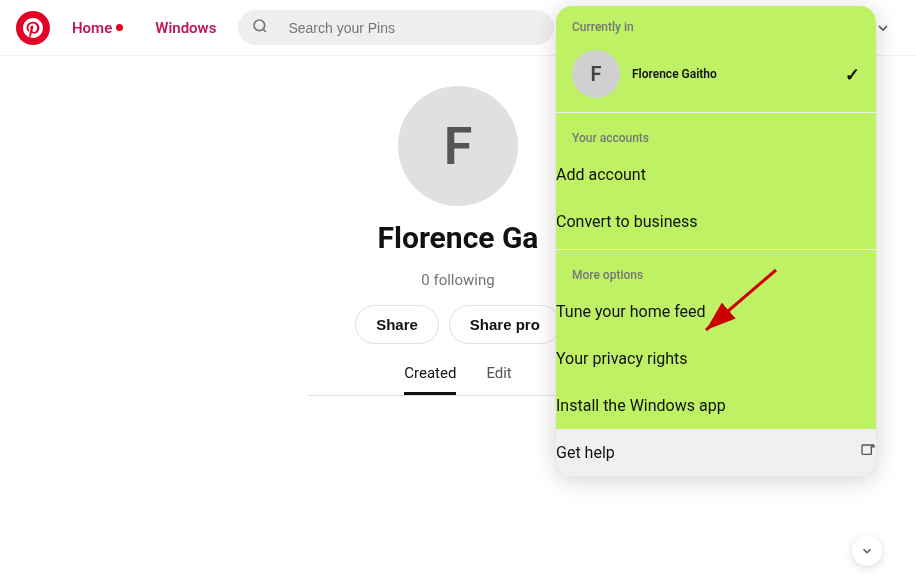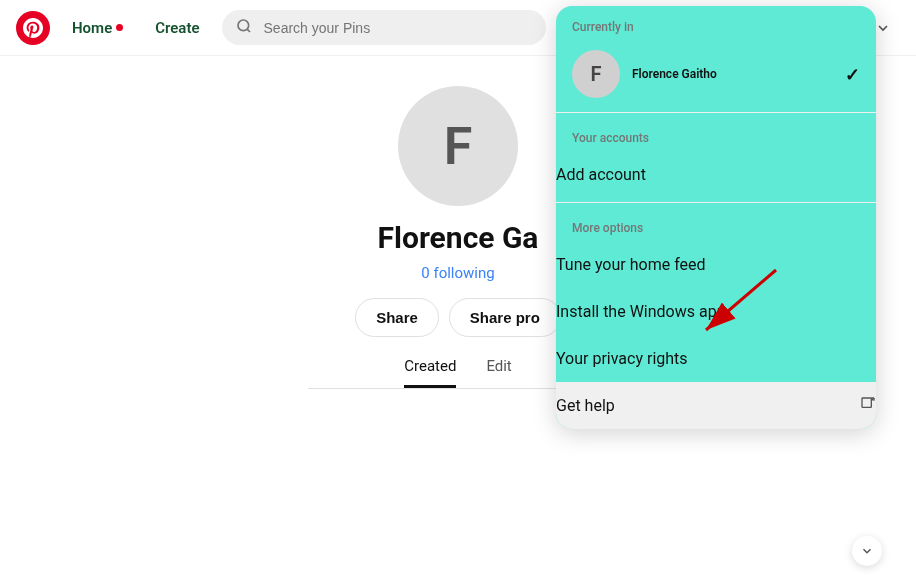--- a/index.html
+++ b/index.html
@@ -34,21 +34,21 @@
       justify-content: center;
       color: white;
       font-size: 20px;
       font-weight: bold;
       flex-shrink: 0;
     }
 
     .nav-item {
       font-size: 15px;
       font-weight: 600;
-      color: #14532d;
+      color: #be185d;
       cursor: pointer;
       padding: 6px 10px;
       border-radius: 20px;
       display: flex;
       align-items: center;
       gap: 4px;
     }
 
     .nav-dot {
       width: 7px;
@@ -59,21 +59,21 @@
     }
 
     .search-bar {
       flex: 1;
       max-width: 400px;
       display: flex;
       align-items: center;
       background: #efefef;
       border-radius: 20px;
       padding: 8px 14px;
-      gap: 12px;
+      gap: 20px;
     }
 
     .search-icon-svg {
       color: #767676;
       font-size: 14px;
     }
 
     .search-input-field {
       border: none;
       background: transparent;
@@ -116,26 +116,26 @@
       font-size: 52px;
       font-weight: 600;
       color: #555;
       margin-bottom: 14px;
     }
 
     .profile-name {
       font-size: 30px;
       font-weight: 700;
       color: #111;
-      margin-bottom: 9px;
+      margin-bottom: 16px;
     }
 
     .following-text {
       font-size: 15px;
-      color: #3b82f6;
+      color: #737373;
       margin-bottom: 16px;
     }
 
     .profile-buttons {
       display: flex;
       gap: 10px;
       margin-bottom: 20px;
     }
 
     .btn-outline {
@@ -179,21 +179,21 @@
       bottom: 0;
       z-index: 10;
       pointer-events: none;
     }
 
     .dropdown-panel {
       position: absolute;
       top: 6px;
       right: 40px;
       width: 320px;
-      background: #5eead4;
+      background: #bef264;
       border-radius: 16px;
       box-shadow: 0 4px 24px rgba(0,0,0,0.18);
       pointer-events: all;
       overflow: hidden;
     }
 
     .dropdown-scroll {
       max-height: 570px;
       overflow-y: auto;
     }
@@ -310,21 +310,21 @@
 
     <svg width="20" height="20" viewBox="0 0 24 24" fill="white">
       <path d="M12 0C5.373 0 0 5.373 0 12c0 5.084 3.163 9.426 7.627 11.174-.105-.949-.2-2.405.042-3.441.218-.937 1.407-5.965 1.407-5.965s-.359-.719-.359-1.782c0-1.668.967-2.914 2.171-2.914 1.023 0 1.518.769 1.518 1.69 0 1.029-.655 2.568-.994 3.995-.283 1.194.599 2.169 1.777 2.169 2.133 0 3.772-2.249 3.772-5.495 0-2.873-2.064-4.882-5.012-4.882-3.414 0-5.418 2.561-5.418 5.207 0 1.031.397 2.138.893 2.738a.36.36 0 0 1 .083.345l-.333 1.36c-.053.22-.174.267-.402.161-1.499-.698-2.436-2.889-2.436-4.649 0-3.785 2.75-7.262 7.929-7.262 4.163 0 7.398 2.967 7.398 6.931 0 4.136-2.607 7.464-6.227 7.464-1.216 0-2.359-.632-2.75-1.378l-.748 2.853c-.271 1.043-1.002 2.35-1.492 3.146C9.57 23.812 10.763 24 12 24c6.627 0 12-5.373 12-12S18.627 0 12 0z"></path>
     </svg>
   </div>
   <div class="nav-item">
     <span>Home</span>
     <span class="nav-dot"></span>
   </div>
   <div class="nav-item">
-    <span>Create</span>
+    <span>Windows</span>
   </div>
   <div class="search-bar">
     <span class="search-icon-svg">
       <svg width="16" height="16" viewBox="0 0 24 24" fill="none" stroke="#767676" stroke-width="2.5">
         <circle cx="11" cy="11" r="8"></circle>
         <line x1="21" y1="21" x2="16.65" y2="16.65"></line>
       </svg>
     </span>
     <input class="search-input-field" type="text" placeholder="Search your Pins" style="">
   </div>
@@ -362,27 +362,28 @@
           <span>F</span>
         </div>
         <span class="user-name-text">Florence Gaitho</span>
         <span class="checkmark">✓</span>
       </div>
 
       <div class="divider"></div>
 
       <div class="section-label">Your accounts</div>
       <div class="menu-item">Add account</div>
+      <div class="menu-item">Convert to business</div>
 
       <div class="divider"></div>
 
       <div class="section-label">More options</div>
       <div class="menu-item">Tune your home feed</div>
+      <div class="menu-item">Your privacy rights</div>
       <div class="menu-item">Install the Windows app</div>
-      <div class="menu-item">Your privacy rights</div>
       <div class="menu-item highlighted">
         <span>Get help</span>
         <span class="external-icon">
           <svg width="16" height="16" viewBox="0 0 24 24" fill="none" stroke="#555" stroke-width="2">
             <rect x="3" y="3" width="14" height="14" rx="1"></rect>
             <polyline points="17 7 21 3"></polyline>
             <line x1="17" y1="3" x2="21" y2="3"></line>
             <line x1="21" y1="3" x2="21" y2="7"></line>
           </svg>
         </span>

